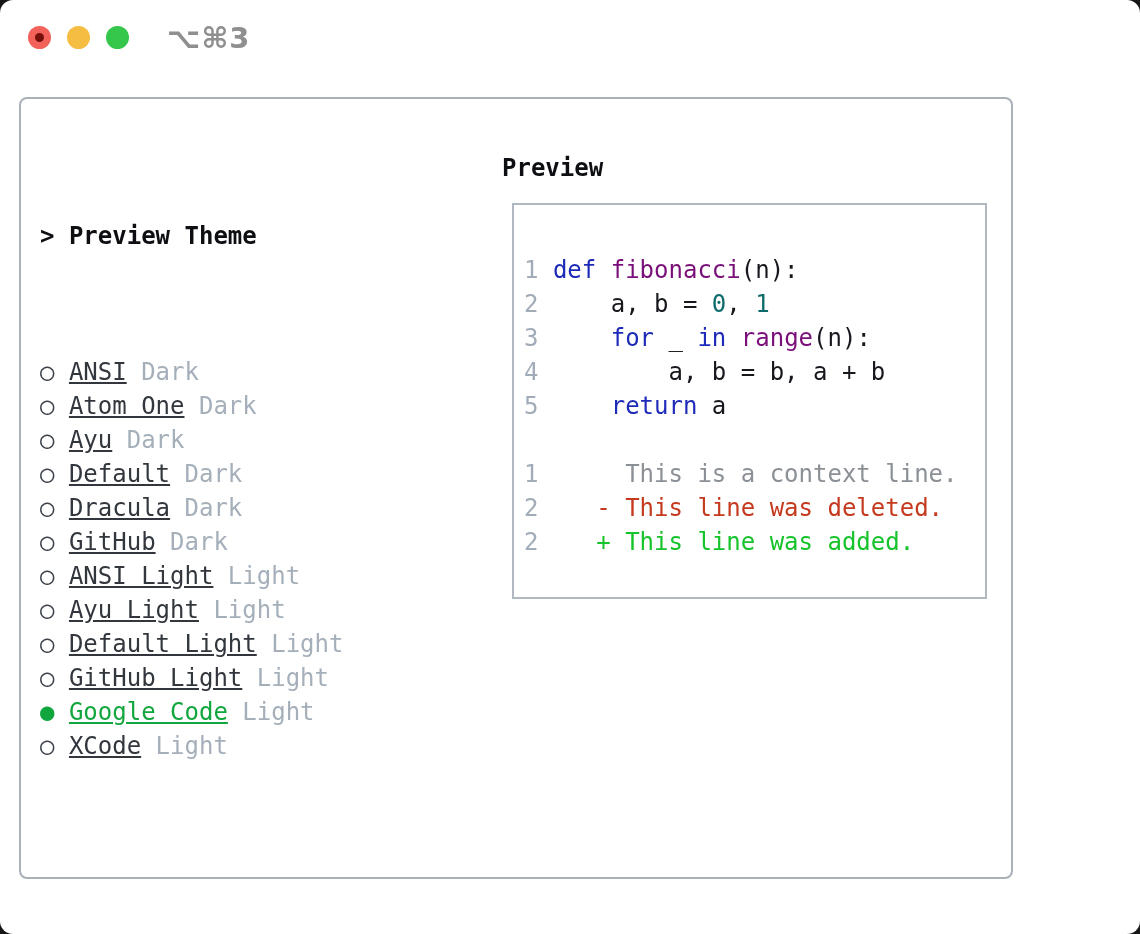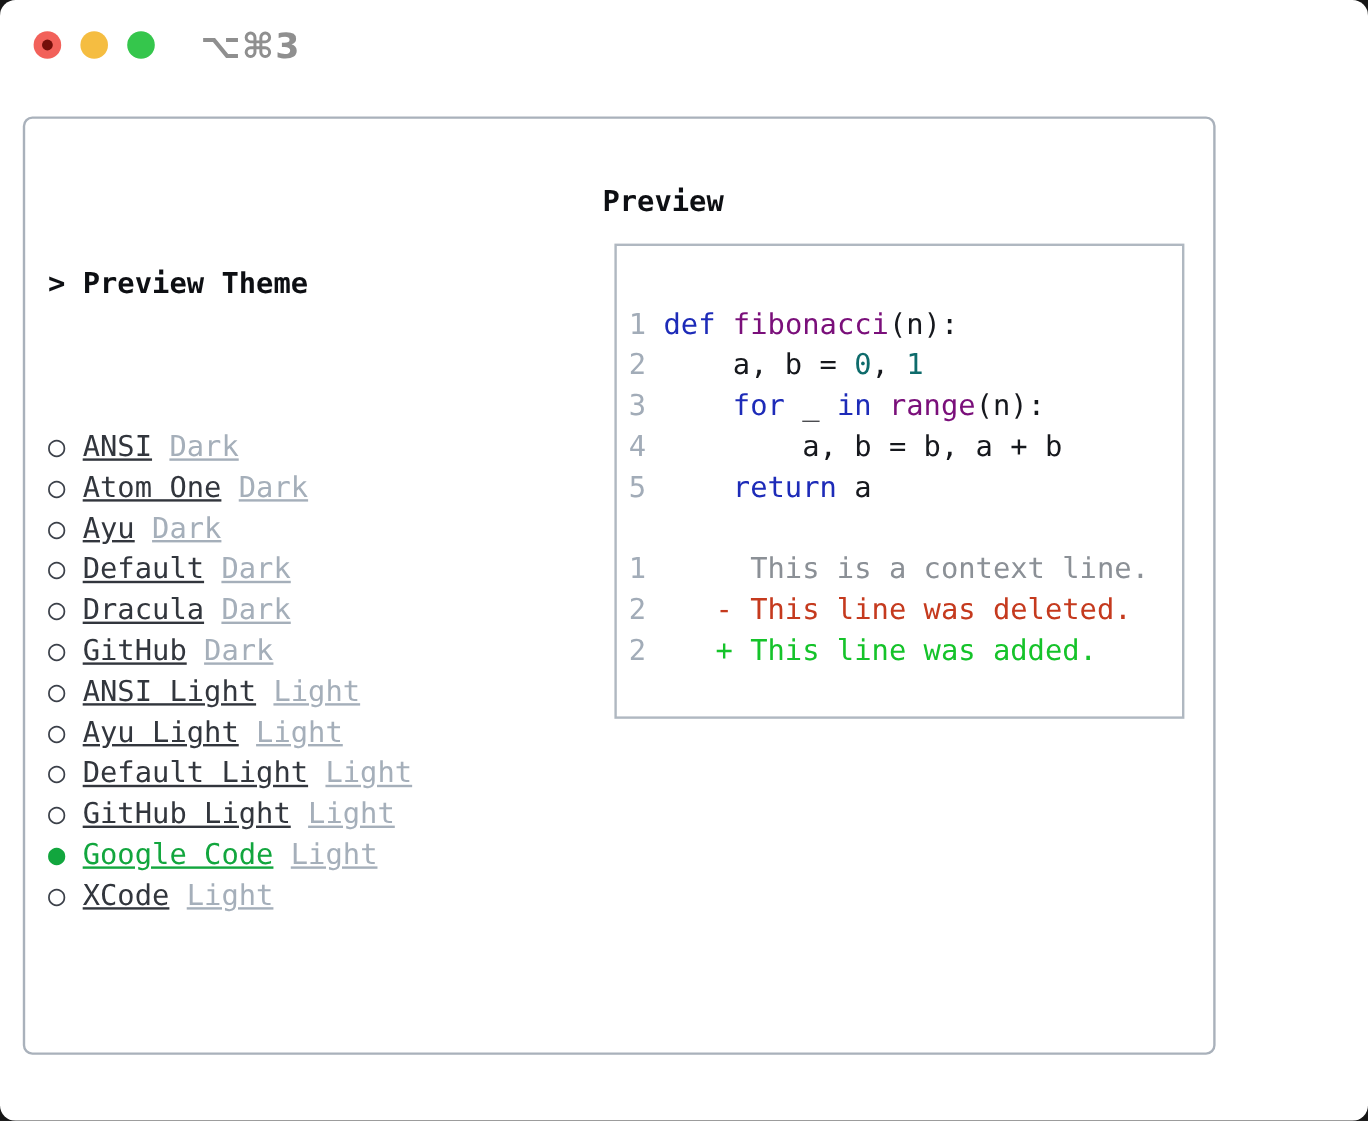--- a/index.html
+++ b/index.html
@@ -24,21 +24,21 @@
            border:2px solid var(--border_gray); border-radius:8px; background:#fff; }
   .list { position:absolute; left:19px; top:52px; font-size:24px; line-height:34px;
           white-space:pre; color:var(--text_dark); }
   .row { height:34px; }
   .hdr { font-weight:bold; color:#0d0f13; }
   .hdr .caret { font-weight:bold; color:#0d0f13; }
   .marker { color:#3c414a; }
   .theme-row .tname { color:var(--text_dark);text-decoration:underline; }
   .theme-row.selected .tname { color:var(--accent_green); }
   .theme-row.selected .marker { color:var(--accent_green); }
-  .variant { color:var(--muted_gray);text-decoration:underline; }
+  .variant { color:var(--muted_gray); }
   
   .preview-title { position:absolute; left:481px; top:52px; font-size:24px; line-height:34px;
                    font-weight:bold; color:#0d0f13;text-align:right; }
   .preview-box { position:absolute; left:491px; top:104px; width:475px; height:396px;
                  border:2px solid var(--pborder_gray); background:#fff; overflow:hidden; }
   .code { padding:48px 0 0 10px; font-size:24px; line-height:34px; white-space:pre; }
   .cline { height:34px; }
   .lnum { color:var(--line_number_gray); }
   .seg-plain   { color:var(--code_black); }
   .seg-keyword { color:var(--keyword_blue); }

